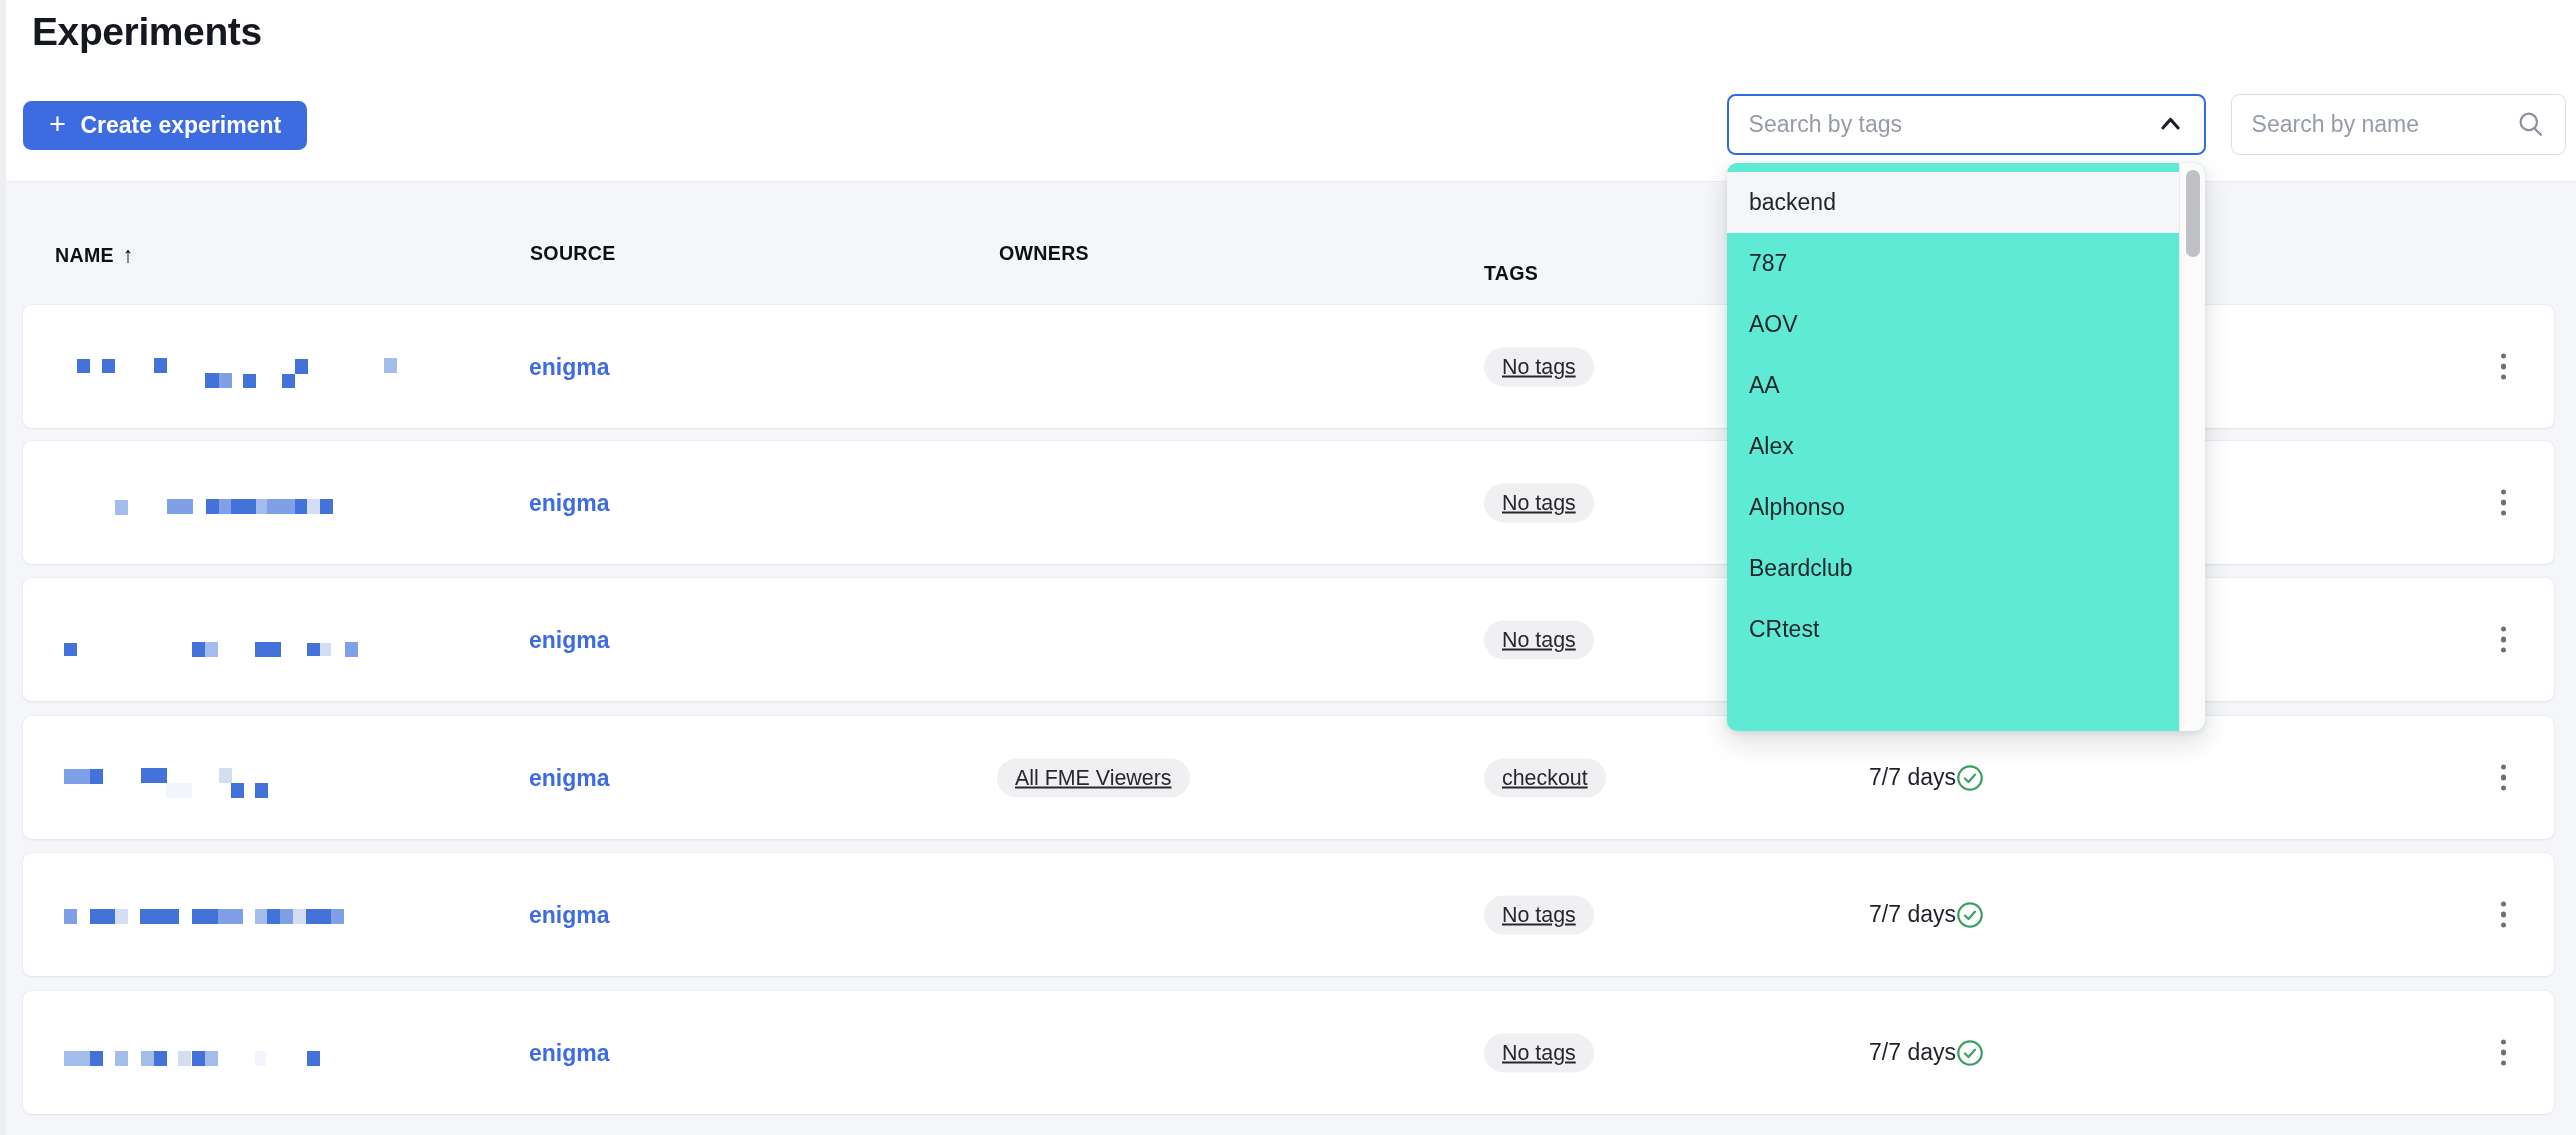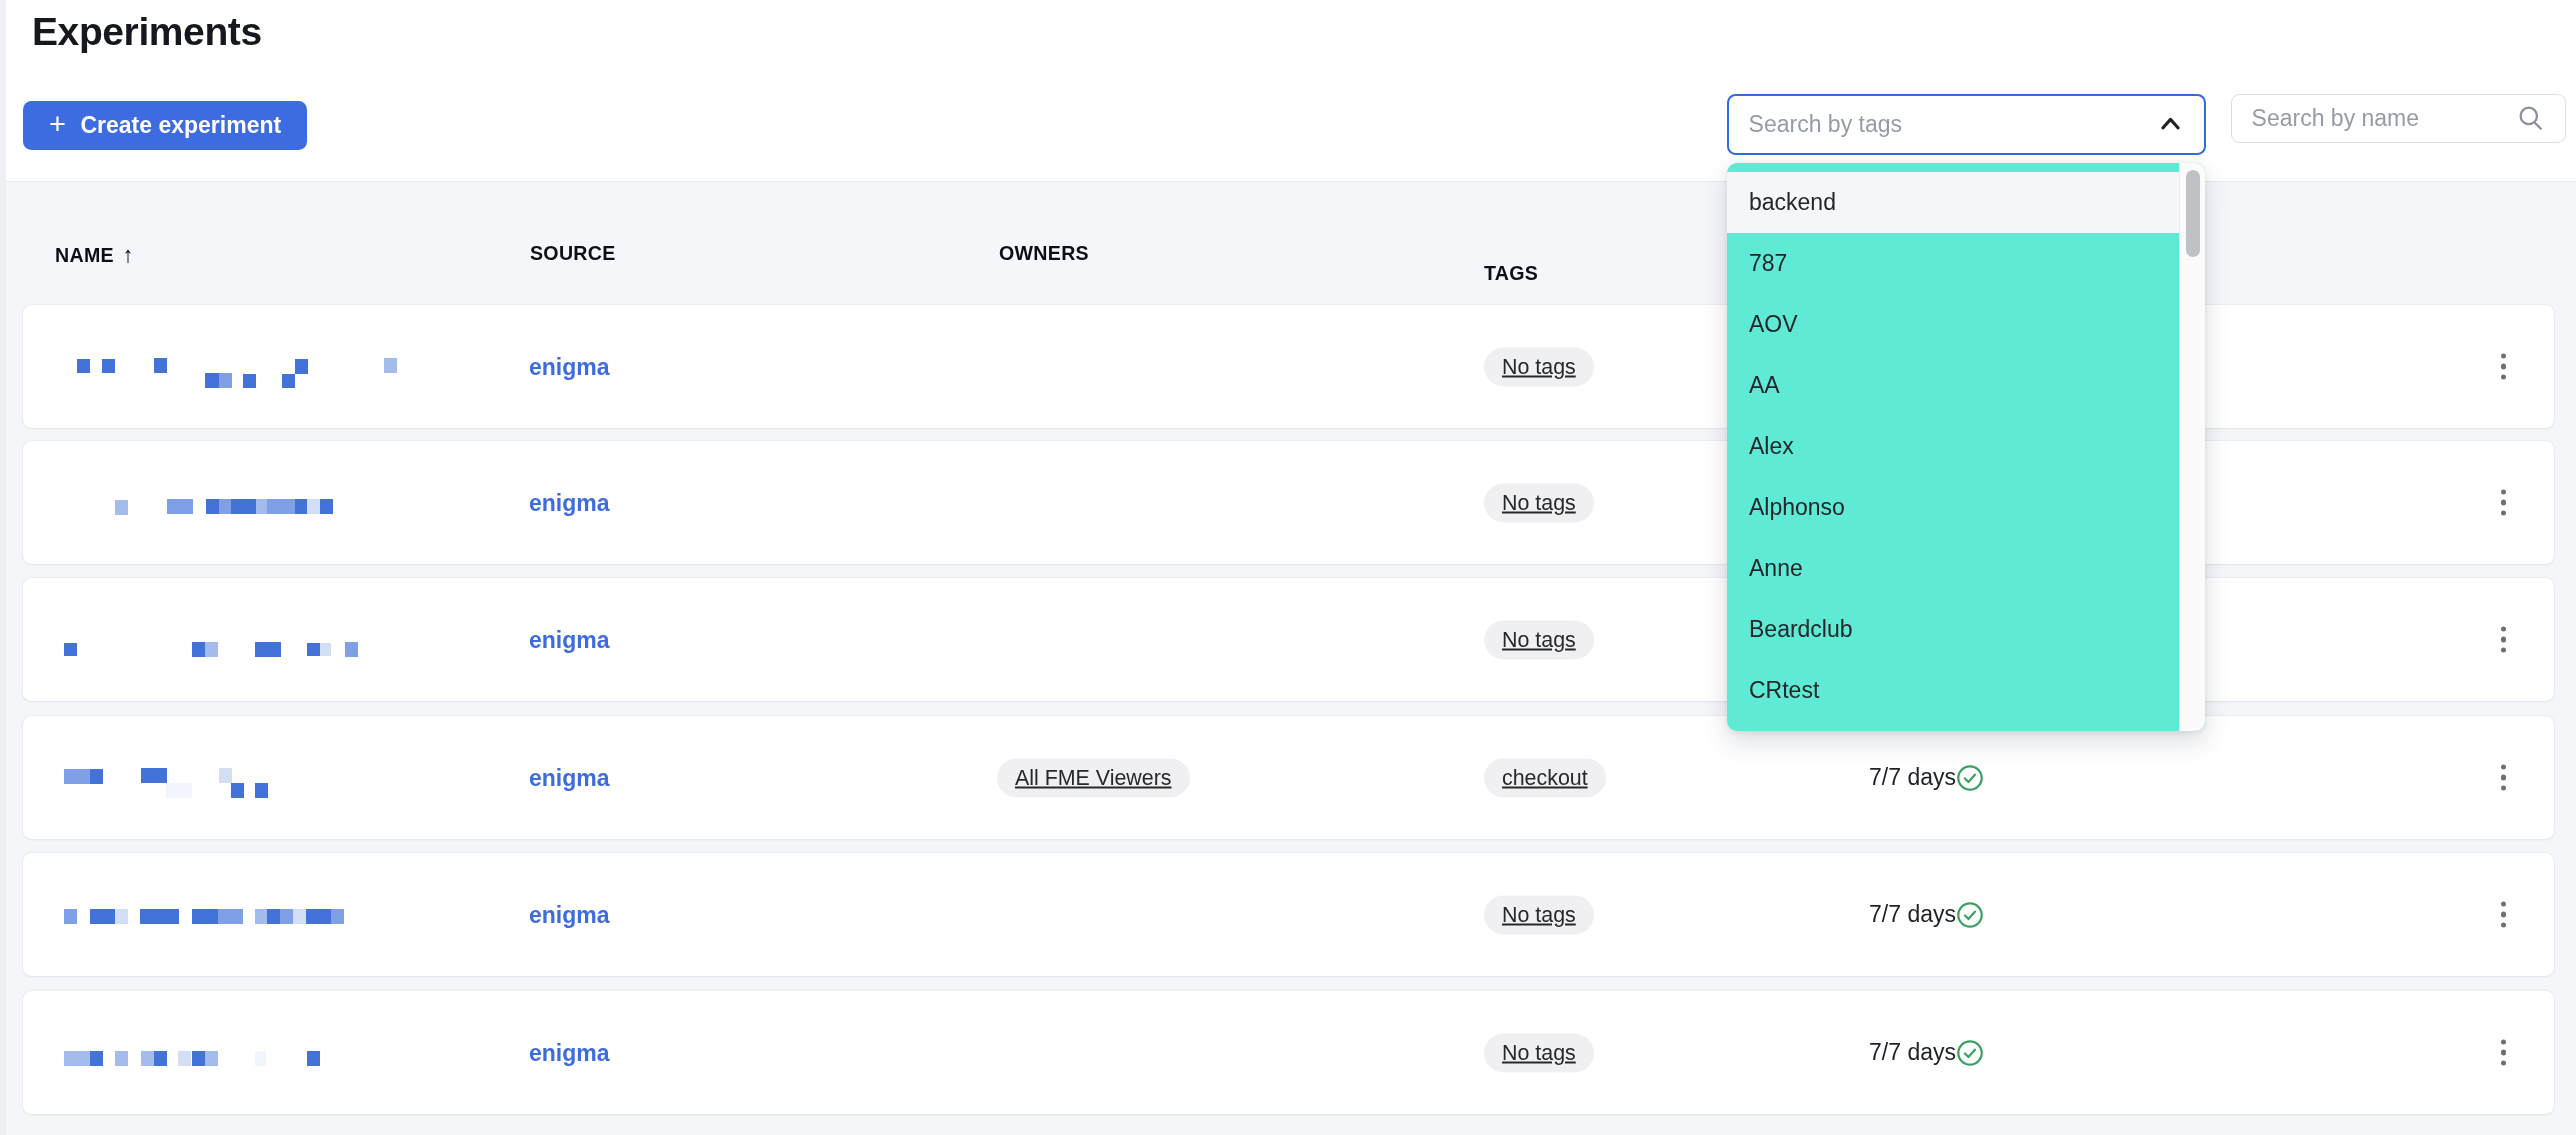--- a/index.html
+++ b/index.html
@@ -6,21 +6,21 @@
   .app{position:relative;width:2576px;height:1136px;overflow:hidden;background:#f4f6f9;}
   .left-strip{position:absolute;left:0;top:0;width:6px;height:1136px;background:#edeff3;z-index:40;}
   .header-band{position:absolute;left:0;top:0;width:2576px;height:181px;background:#ffffff;border-bottom:0.9px solid #e9ebef;z-index:2;}
   .page-title{position:absolute;left:32px;top:10.2px;margin:0;font-size:39px;font-weight:700;color:#15181e;letter-spacing:-0.4px;}
   .create-btn{position:absolute;left:23px;top:101px;height:49px;display:inline-flex;align-items:center;gap:14.5px;
     padding:0 26px;background:#3d6ce0;color:#ffffff;border:none;border-radius:8.5px;font-size:23px;font-weight:600;
     font-family:"Liberation Sans",sans-serif;cursor:pointer;}
   .create-btn .plus{font-size:29px;font-weight:400;line-height:1;margin-top:-2.6px;}
   .search-box{position:absolute;top:94px;background:#ffffff;border-radius:8.5px;box-sizing:border-box;display:flex;align-items:center;}
   .tag-search{left:1727px;width:479px;height:61px;border:2.6px solid #2e6be5;}
-  .name-search{left:2231px;width:335px;height:49px;border:1.7px solid #d9dde3;}
+  .name-search{left:2231px;width:335px;height:61px;border:1.7px solid #d9dde3;}
   .search-box input{flex:1;border:none;outline:none;background:transparent;font-size:23px;color:#30343b;
     padding:0 0 0 19.6px;font-family:"Liberation Sans",sans-serif;min-width:0;}
   .search-box input::placeholder{color:#959ca7;}
   .box-icon{flex:0 0 auto;margin-right:19px;display:flex;align-items:center;}
   .table-head{position:absolute;left:0;top:242px;width:2576px;height:26px;z-index:1;}
   .th{position:absolute;font-size:19.6px;font-weight:700;color:#0d0f14;letter-spacing:0.3px;cursor:pointer;}
   .th .arrow{font-weight:400;font-size:22px;margin-left:8.5px;letter-spacing:0;}
   .th-name{left:55px;} .th-source{left:530px;} .th-owners{left:999px;} .th-tags{left:1484px;margin-top:20px;}
   .row-card{position:absolute;left:23px;width:2531px;height:123px;background:#ffffff;border-radius:8.5px;
     box-shadow:0 0.9px 2.6px rgba(25,35,55,0.07),0 0 0 0.9px rgba(25,35,55,0.02);z-index:1;}
@@ -247,21 +247,20 @@
     </div>
 
   <div class="dropdown">
     <div class="dd-items" id="dd-items">
         <div class="dd-item hl">backend</div>
         <div class="dd-item">787</div>
         <div class="dd-item">AOV</div>
         <div class="dd-item">AA</div>
         <div class="dd-item">Alex</div>
         <div class="dd-item">Alphonso</div>
-        <div class="dd-item">Anne</div>
         <div class="dd-item">Beardclub</div>
         <div class="dd-item">CRtest</div>
       </div>
     <div class="dd-scroll">
       <div class="dd-thumb"></div>
     </div>
   </div>
 </div>
 
 

